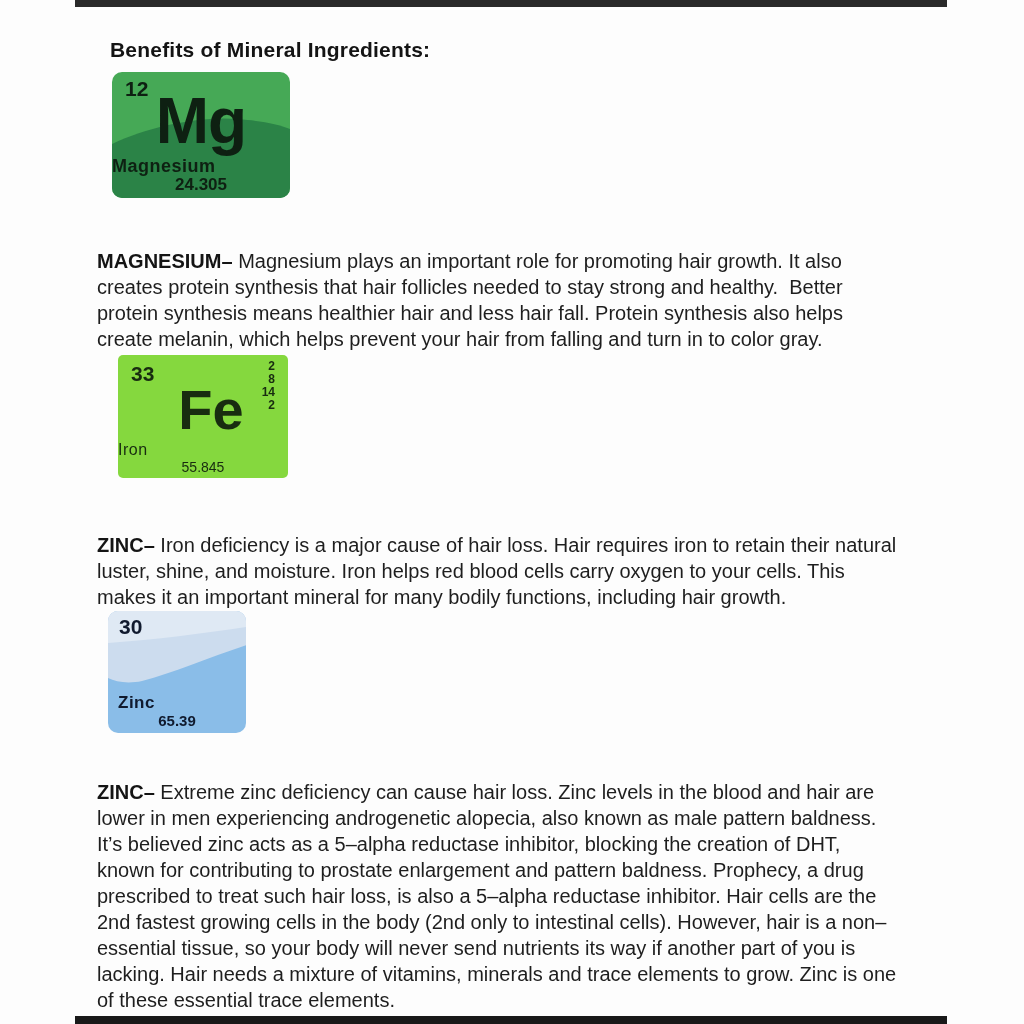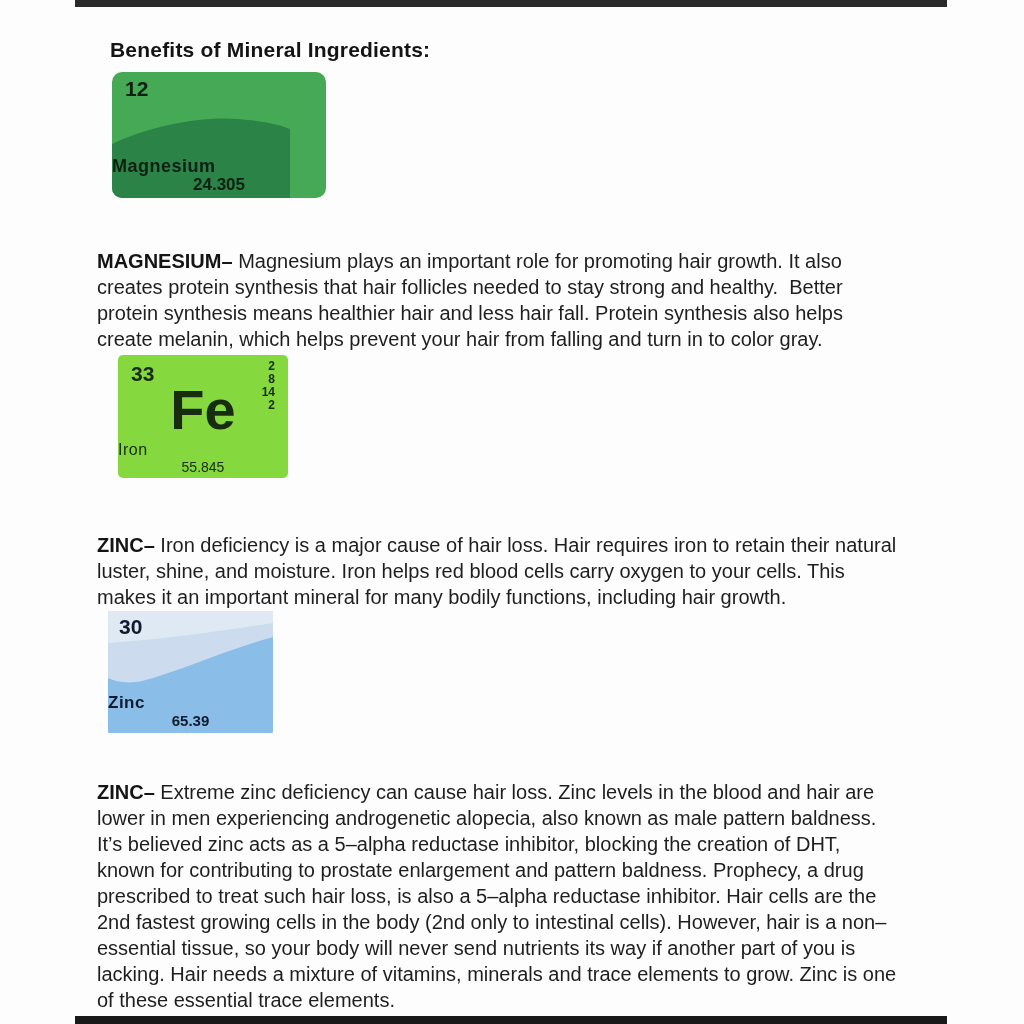--- a/index.html
+++ b/index.html
@@ -26,58 +26,59 @@
   #para-zinc{top:759px;}
 
   .tile{position:absolute;overflow:hidden;}
   .tile svg.bg{position:absolute;left:0;top:0;}
   .tile .num{position:absolute;font-weight:bold;}
   .tile .sym{position:absolute;width:100%;text-align:center;font-weight:bold;}
   .tile .nm{position:absolute;width:100%;text-align:left;font-weight:bold;}
   .tile .mass{position:absolute;width:100%;text-align:center;font-weight:bold;}
 
   
-  #tile-mg{left:112px;top:72px;width:214px;height:126px;border-radius:10px;background:#46a956;}
+  #tile-mg{left:112px;top:72px;width:178px;height:126px;border-radius:10px;background:#46a956;}
   #tile-mg .num{left:13px;top:5px;font-size:21px;color:#0e2012;}
   #tile-mg .sym{top:12px;font-size:64px;color:#0e2012;letter-spacing:-1px;}
   #tile-mg .nm{top:84px;font-size:18px;color:#0e2012;letter-spacing:0.5px;}
   #tile-mg .mass{top:103px;font-size:17px;color:#0e2012;}
 
   
   #tile-fe{left:118px;top:355px;width:170px;height:123px;border-radius:5px;background:#85d83e;}
   #tile-fe .num{left:13px;top:7px;font-size:21px;color:#182c10;}
   #tile-fe .shells{
     position:absolute;right:13px;top:5px;text-align:right;
     font-size:12px;line-height:13px;font-weight:bold;color:#182c10;
   }
-  #tile-fe .sym{top:22px;font-size:56px;color:#182c10;}
+  #tile-fe .sym{top:22px;font-size:56px;color:#182c10;padding-left:8px;}
   #tile-fe .nm{top:86px;font-size:16px;font-weight:normal;color:#182c10;letter-spacing:0.5px;}
   #tile-fe .mass{top:104px;font-size:14px;font-weight:normal;color:#182c10;}
 
   
-  #tile-zn{left:108px;top:611px;width:165px;height:122px;border-radius:1px;background:#8abde8;}
+  #tile-zn{left:108px;top:611px;width:138px;height:122px;border-radius:10px;background:#8abde8;}
   #tile-zn .num{left:11px;top:4px;font-size:21px;color:#101a2e;}
   #tile-zn .sym{top:6px;font-size:62px;color:#101a2e;letter-spacing:-1px;}
-  #tile-zn .nm{top:82px;font-size:17px;color:#101a2e;letter-spacing:0.5px;}
+  #tile-zn .nm{top:82px;font-size:17px;color:#101a2e;letter-spacing:0.5px;padding-left:10px;}
   #tile-zn .mass{top:101px;font-size:15px;color:#101a2e;}
 </style>
 </head>
 <body>
 
 <div id="canvas">
 
   <div id="top-bar" class="edge-bar"></div>
 
   <h1 id="heading">Benefits of Mineral Ingredients:</h1>
 
   <div id="tile-mg" class="tile">
     <svg class="bg" width="178" height="126" viewBox="0 0 178 126">
       <path d="M0 72 C 38 54, 88 44, 126 47 C 150 49, 166 52, 178 57 L178 126 L0 126 Z" fill="#2b8347"></path>
     </svg>
     <div class="num">12</div>
+    <div class="sym">Mg</div>
     <div class="nm">Magnesium</div>
     <div class="mass">24.305</div>
   </div>
 
   <p id="para-magnesium" class="para"><span class="lead">MAGNESIUM–</span><span class="body"> Magnesium plays an important role for promoting hair growth. It also creates protein synthesis that hair follicles needed to stay strong and healthy.  Better protein synthesis means healthier hair and less hair fall. Protein synthesis also helps create melanin, which helps prevent your hair from falling and turn in to color gray.</span></p>
 
   <div id="tile-fe" class="tile">
     <div class="num">33</div>
     <div class="shells">
       <div>2</div>

